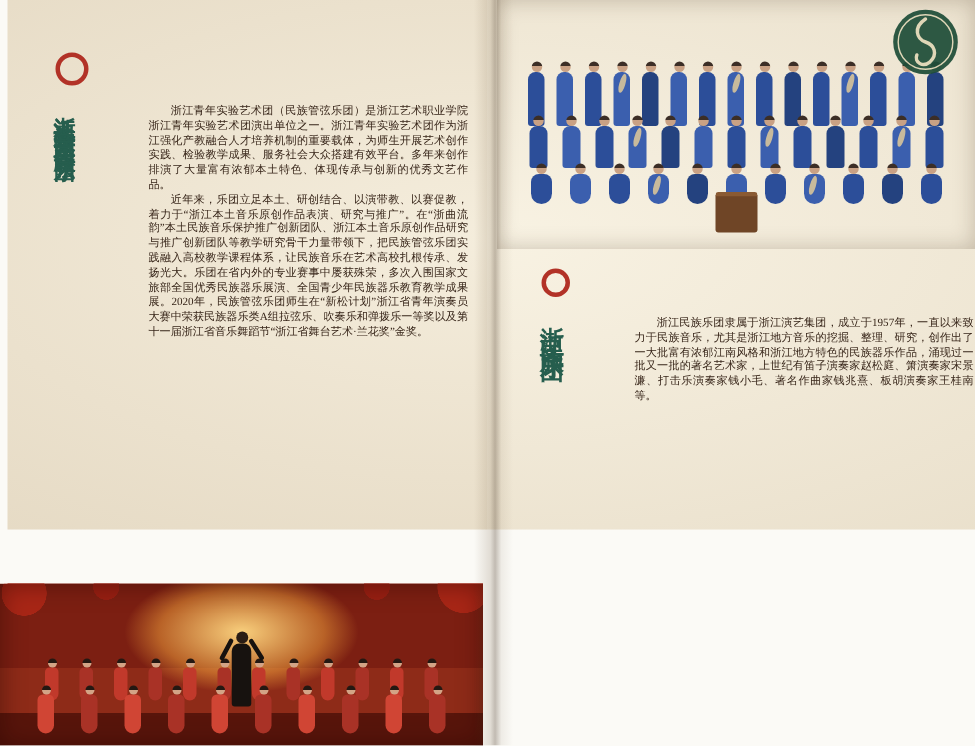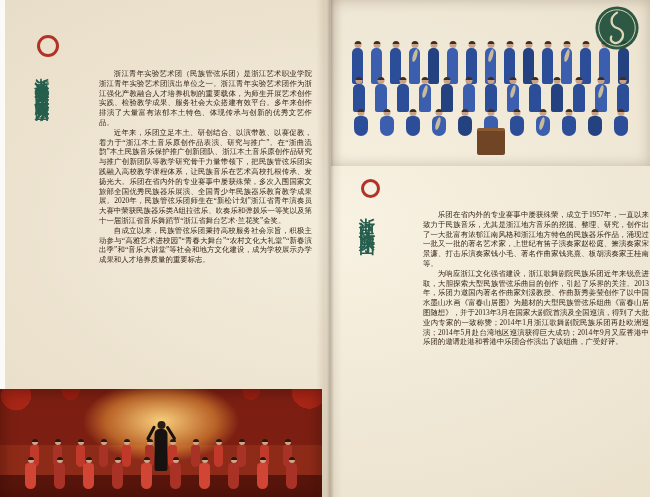--- a/index.html
+++ b/index.html
@@ -2,21 +2,21 @@
 <html><head>
 <meta charset="utf-8">
 <style>
   html,body{margin:0;padding:0;}
   body{
     width:650px;height:497px;overflow:hidden;
     font-family:"Liberation Serif","DejaVu Serif",serif;
     background:#fbfaf6;
   }
   .spread{
-    position:relative;width:650px;height:497px;
+    position:relative;width:650px;height:353px;
     background:
       radial-gradient(ellipse 120% 100% at 50% 45%, rgba(255,255,250,.25), rgba(120,90,50,.14) 98%),
       linear-gradient(90deg,#f1e7d2 0 50%,#f6eedb 50%);
   }
   .page{position:absolute;top:0;height:497px;}
   .page-left{left:0;width:327px;}
   .page-right{left:327px;width:323px;}
 
   
   .ring{
@@ -122,21 +122,20 @@
 
 <div class="spread">
 
   <section class="page page-left">
     <span class="ring ring-left"></span>
     <h1 class="vtitle vtitle-left">浙江青年实验艺术团（民族管弦乐团）</h1>
 
     <div class="body body-left">
       <p>浙江青年实验艺术团（民族管弦乐团）是浙江艺术职业学院浙江青年实验艺术团演出单位之一。浙江青年实验艺术团作为浙江强化产教融合人才培养机制的重要载体，为师生开展艺术创作实践、检验教学成果、服务社会大众搭建有效平台。多年来创作排演了大量富有浓郁本土特色、体现传承与创新的优秀文艺作品。</p>
       <p>近年来，乐团立足本土、研创结合、以演带教、以赛促教，着力于“浙江本土音乐原创作品表演、研究与推广”。在“浙曲流韵”本土民族音乐保护推广创新团队、浙江本土音乐原创作品研究与推广创新团队等教学研究骨干力量带领下，把民族管弦乐团实践融入高校教学课程体系，让民族音乐在艺术高校扎根传承、发扬光大。乐团在省内外的专业赛事中屡获殊荣，多次入围国家文旅部全国优秀民族器乐展演、全国青少年民族器乐教育教学成果展。2020年，民族管弦乐团师生在“新松计划”浙江省青年演奏员大赛中荣获民族器乐类A组拉弦乐、吹奏乐和弹拨乐一等奖以及第十一届浙江省音乐舞蹈节“浙江省舞台艺术·兰花奖”金奖。</p>
-      <p>自成立以来，民族管弦乐团秉持高校服务社会宗旨，积极主动参与“高雅艺术进校园”“青春大舞台”“农村文化大礼堂”“新春演出季”和“音乐大讲堂”等社会和地方文化建设，成为学校展示办学成果和人才培养质量的重要标志。</p>
     </div>
 
     <figure class="photo-left">
       <div class="conductor">
         <span class="arm arm-l"></span>
         <span class="arm arm-r"></span>
       </div>
       <div class="crowd crowd-back">
         <span class="pfig"></span>
       <span class="pfig"></span>
@@ -220,20 +219,19 @@
           <circle cx="24" cy="24" r="19" fill="none" stroke="#ded6b6" stroke-width="1"></circle>
           <path d="M24 8 C15 14 18 22 24 24 C30 26 33 32 27 38 C22 42 16 38 18 33" stroke="#ded6b6" stroke-width="2.4" fill="none" stroke-linecap="round"></path>
         </svg>
       </span>
     </figure>
 
     <span class="ring ring-right"></span>
     <h1 class="vtitle vtitle-right">浙江民族乐团</h1>
 
     <div class="body body-right">
-      <p>乐团在省内外的专业赛事中屡获殊荣，成立于1957年，一直以来致力于民族音乐，尤其是浙江地方音乐的挖掘、整理、研究，创作出了一大批富有浓郁江南风格和浙江地方特色的民族器乐作品，涌现过一批又一批的著名艺术家，上世纪有笛子演奏家赵松庭、箫演奏家宋景濂、打击乐演奏家钱小毛、著名作曲家钱兆熹、板胡演奏家王桂南等。</p>
-      <p>为响应浙江文化强省建设，浙江歌舞剧院民族乐团近年来锐意进取，大胆探索大型民族管弦乐曲目的创作，引起了乐界的关注。2013年，乐团力邀国内著名作曲家刘湲教授、作曲新秀姜莹创作了以中国水墨山水画《富春山居图》为题材的大型民族管弦乐组曲《富春山居图随想》，并于2013年3月在国家大剧院首演及全国巡演，得到了大批业内专家的一致称赞；2014年1月浙江歌舞剧院民族乐团再赴欧洲巡演；2014年5月赴台湾地区巡演获得巨大成功；2014年9月又应香港中乐团的邀请赴港和香港中乐团合作演出了该组曲，广受好评。</p>
+      <p>浙江民族乐团隶属于浙江演艺集团，成立于1957年，一直以来致力于民族音乐，尤其是浙江地方音乐的挖掘、整理、研究，创作出了一大批富有浓郁江南风格和浙江地方特色的民族器乐作品，涌现过一批又一批的著名艺术家，上世纪有笛子演奏家赵松庭、箫演奏家宋景濂、打击乐演奏家钱小毛、著名作曲家钱兆熹、板胡演奏家王桂南等。</p>
     </div>
   </section>
 
   <div class="fold"></div>
   <div class="scan-edge"></div>
 </div>
 
 </body></html>

